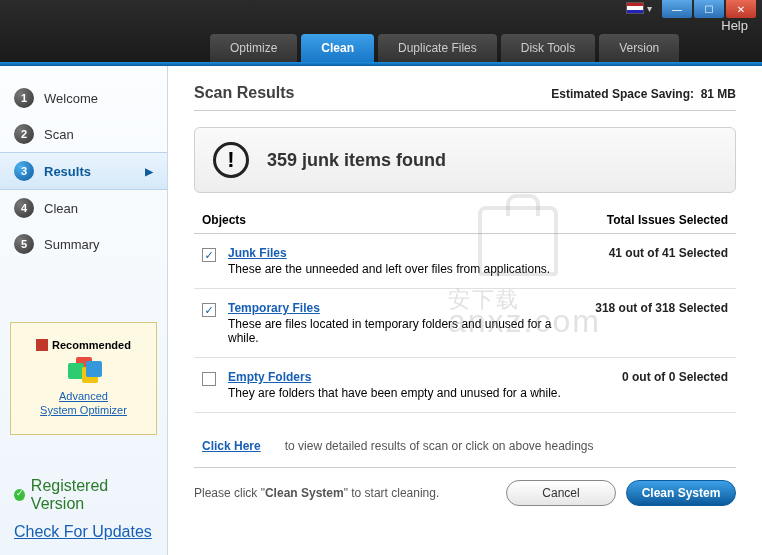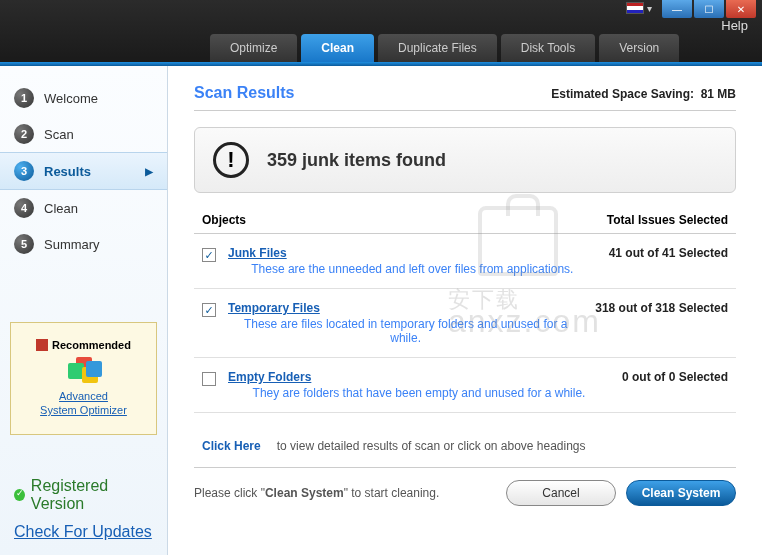--- a/index.html
+++ b/index.html
@@ -44,38 +44,38 @@
 .recommend a { color: #175fb5; text-decoration: underline; display: block; line-height: 1.3; }
 
 .sb-footer { margin-top: auto; padding: 10px 14px 14px; font-size: 16px; }
 .reg { color: #2a7a2a; display: flex; align-items: center; gap: 6px; margin-bottom: 10px; }
 .reg-ic { width: 12px; height: 12px; border-radius: 50%; background: #3bbf3b; position: relative; }
 .reg-ic::after { content: "✓"; color: #fff; font-size: 9px; position: absolute; top: -1px; left: 2px; }
 .upd { color: #175fb5; text-decoration: underline; cursor: pointer; }
 
 .main { flex: 1; padding: 18px 26px 10px 26px; display: flex; flex-direction: column; position: relative; }
 .mheader { display: flex; justify-content: space-between; align-items: baseline; padding-bottom: 8px; }
-.mtitle { font-size: 16px; font-weight: bold; color: #3b82f6; text-align: center; }
+.mtitle { font-size: 16px; font-weight: bold; color: #404040; text-align: center; }
 .est { font-size: 12px; font-weight: bold; color: #222; }
 .hr { height: 1px; background: #ccc; margin-bottom: 16px; }
 
 .resultbox { border: 1px solid #d0d0d0; border-radius: 6px; background: linear-gradient(#fafafa,#eee); padding: 14px 18px; display: flex; align-items: center; gap: 18px; margin-bottom: 20px; }
 .excl { width: 36px; height: 36px; border: 3px solid #222; border-radius: 50%; display: flex; align-items: center; justify-content: center; font-size: 22px; font-weight: bold; }
 .found { font-size: 18px; font-weight: bold; color: #333; }
 
 .thead { display: flex; justify-content: space-between; font-size: 12px; font-weight: bold; padding: 0 8px 6px; border-bottom: 1px solid #ccc; }
 .row { display: flex; align-items: flex-start; gap: 12px; padding: 12px 8px; border-bottom: 1px solid #e0e0e0; font-size: 12px; }
 .cb { width: 14px; height: 14px; border: 1px solid #888; display: flex; align-items: center; justify-content: center; font-size: 11px; color: #0b5a9a; flex-shrink: 0; margin-top: 2px; cursor: pointer; }
 .row-main { flex: 1; }
 .row-title { color: #175fb5; text-decoration: underline; font-weight: bold; cursor: pointer; }
-.row-desc { color: #3b82f6; margin-top: 2px; text-align: center; }
+.row-desc { color: #000000; margin-top: 2px; }
 .row-count { font-weight: bold; color: #222; white-space: nowrap; }
 
 .clickhere { font-size: 12px; margin-top: 20px; padding: 6px 8px 14px; color: #555; }
-.clickhere a { color: #175fb5; font-weight: bold; margin-right: 16px; }
+.clickhere a { color: #175fb5; text-decoration: underline; font-weight: bold; margin-right: 24px; }
 
 .footer { border-top: 1px solid #ccc; padding-top: 12px; display: flex; align-items: center; font-size: 12px; color: #555; }
 .footer .btns { margin-left: auto; display: flex; gap: 10px; }
 .btn { height: 26px; width: 110px; border-radius: 13px; border: 1px solid #888; display: flex; align-items: center; justify-content: center; font-size: 12px; cursor: pointer; }
 .btn.cancel { background: linear-gradient(#fff,#e6e6e6); color: #333; }
 .btn.primary { background: linear-gradient(#3da0e8,#0b5a9a); color: #fff; border-color: #0b5a9a; font-weight: 600; }
 
 .watermark { position: absolute; top: 200px; left: 280px; font-size: 32px; color: rgba(140,140,140,0.25); pointer-events: none; letter-spacing: 2px; }
 .wm-ic { width: 80px; height: 70px; border: 4px solid rgba(140,140,140,0.2); border-radius: 8px 8px 4px 4px; position: absolute; top: -60px; left: 30px; }
 .wm-ic::before { content:""; position:absolute; top:-16px; left:24px; width:26px; height:18px; border:4px solid rgba(140,140,140,0.2); border-bottom:none; border-radius:10px 10px 0 0;}

